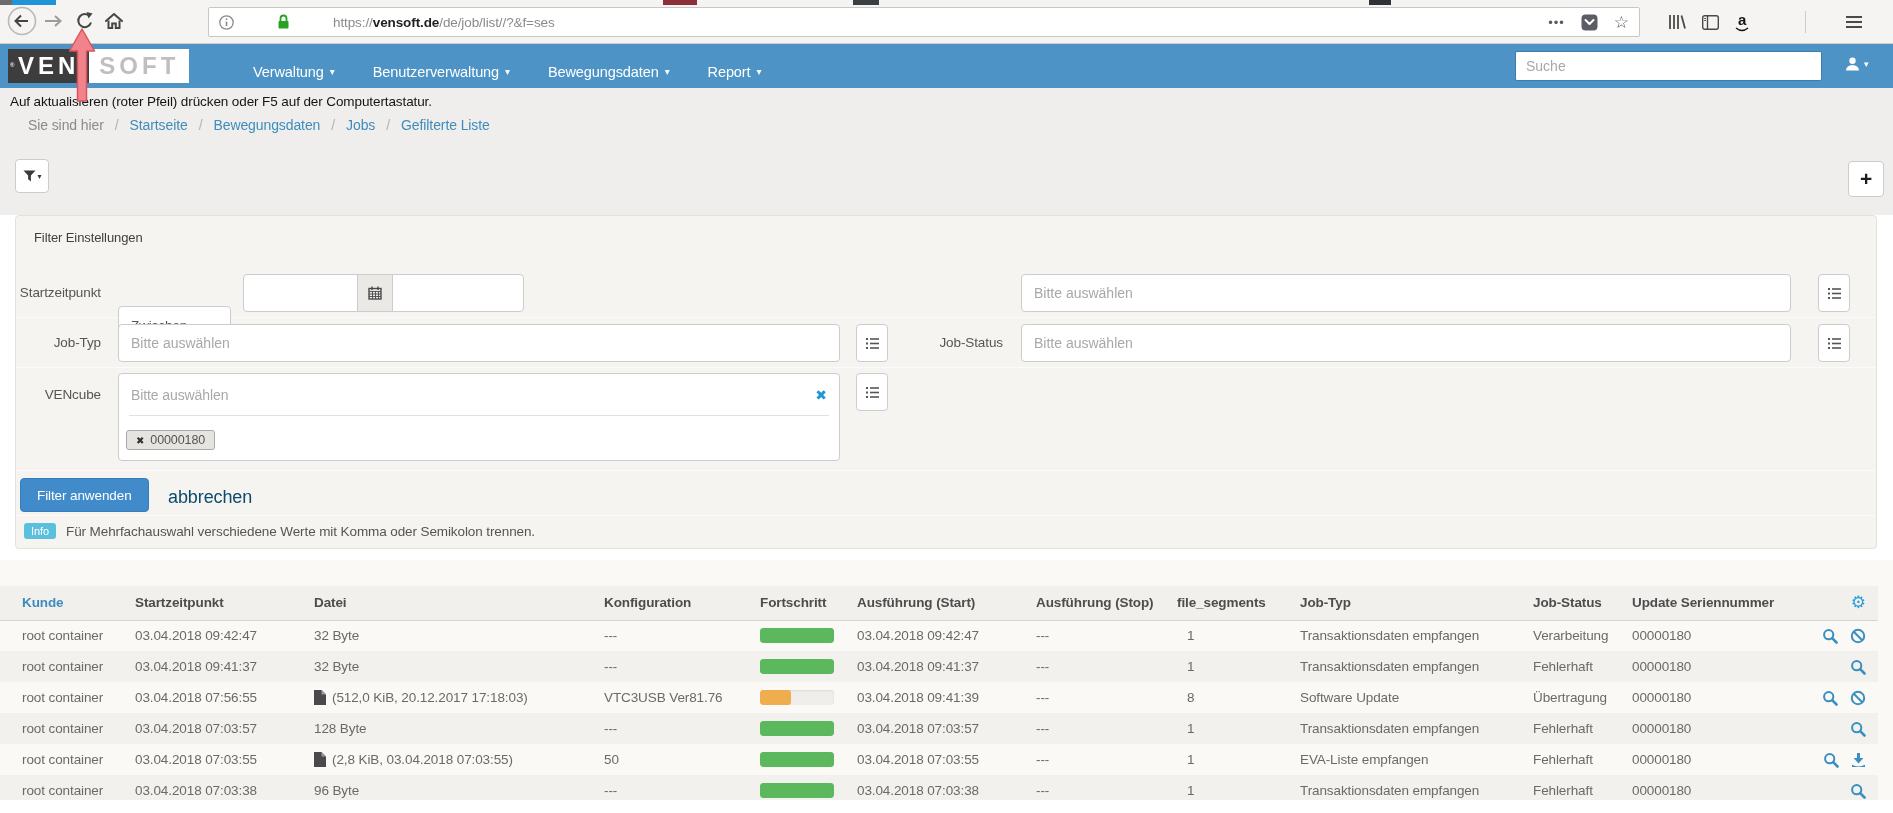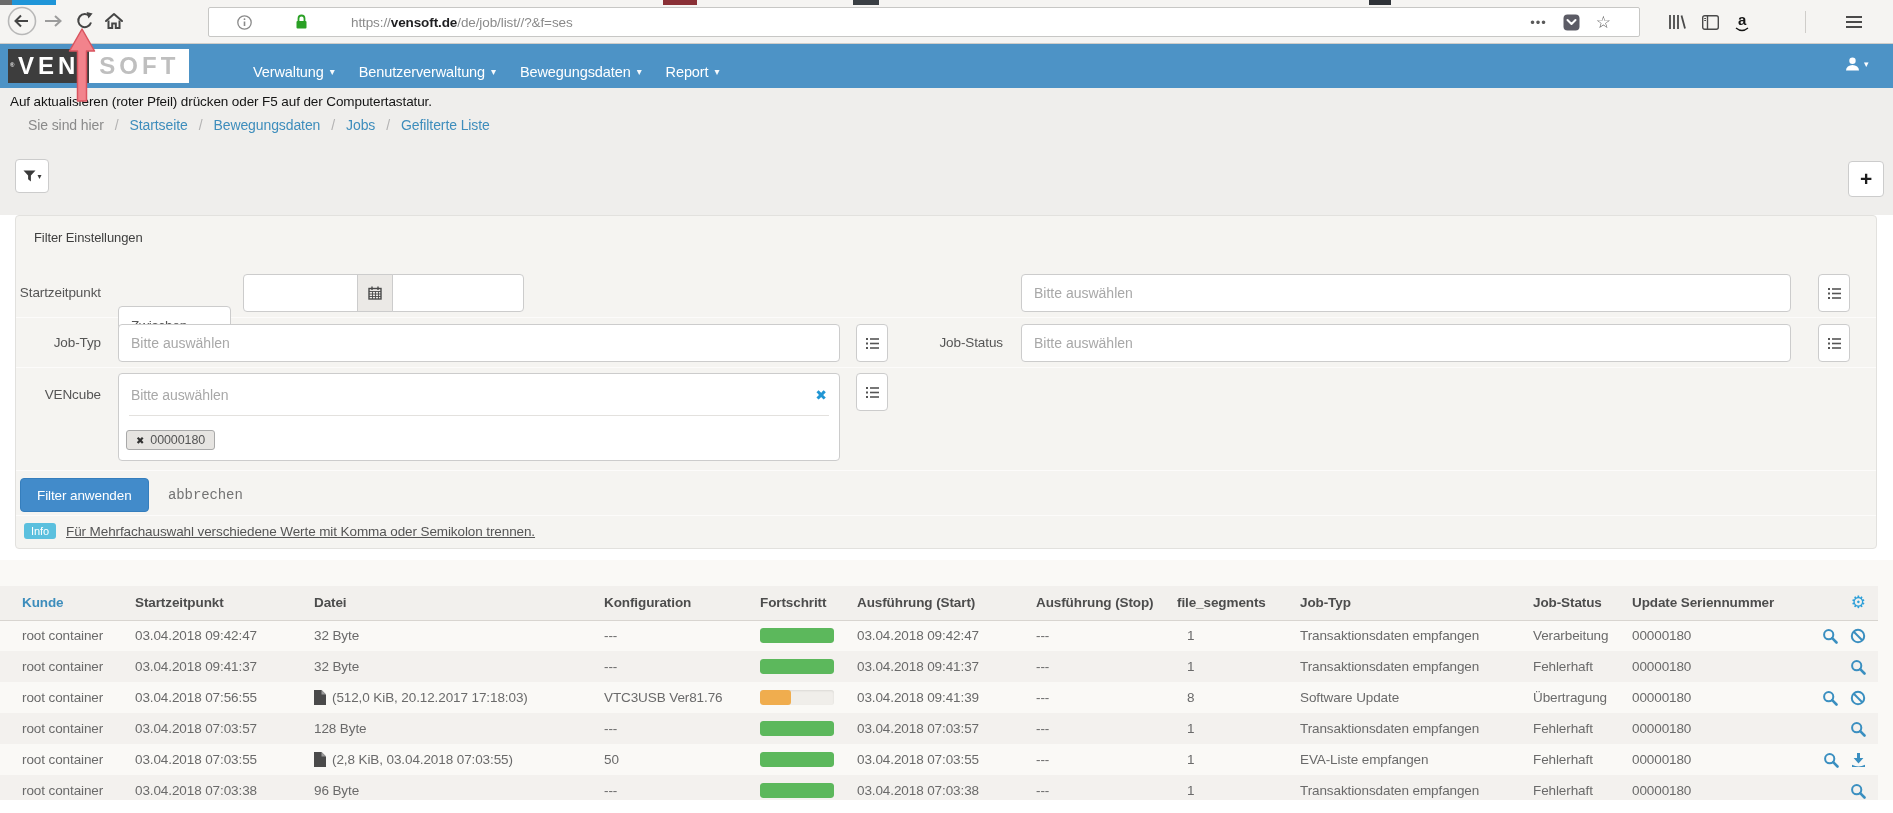--- a/index.html
+++ b/index.html
@@ -9,42 +9,42 @@
     font-family:"Liberation Sans","DejaVu Sans",sans-serif;
     background:#ffffff; letter-spacing:-0.1px;
   }
   svg { display:block; }
 
   
   #chrome { position:absolute; top:0; left:0; width:1893px; height:44px; background:#f5f4f2; border-bottom:1px solid #cfcdca; z-index:5; }
   .sliver { position:absolute; top:0; height:5px; }
   .nav-btns { position:absolute; left:6px; top:5px; display:flex; align-items:center; }
   .chrome-btn { display:flex; align-items:center; justify-content:center; }
-  #urlbar { position:absolute; left:208px; top:7px; width:1432px; height:30px; background:#fff; border:1px solid #c7c7c5; border-radius:2px; display:flex; align-items:center; padding:0 28px;gap:35px; }
+  #urlbar { position:absolute; left:208px; top:7px; width:1432px; height:30px; background:#fff; border:1px solid #c7c7c5; border-radius:2px; display:flex; align-items:center; padding:0 10px;gap:35px; }
   .url-text { font-size:13.5px; color:#8a8a8a; margin-left:8px; white-space:nowrap; }
   .url-domain { color:#1f1f21; font-weight:bold; }
   .url-spacer { flex:1; }
   .url-right { display:flex; align-items:center; gap:16px; }
   .dots { font-size:13px; color:#5a5a5a; letter-spacing:1px; }
   .star { font-size:17px; color:#5a5a5a; font-family:"DejaVu Sans",sans-serif; line-height:1; }
   .chrome-right { position:absolute; left:1668px; top:0; height:44px; display:flex; align-items:center; gap:16px; }
   .vdiv { width:1px; height:22px; background:#cfcdca; }
   .amazon-a { display:flex; flex-direction:column; align-items:center; line-height:1; }
   .amazon-a b { font-size:15px; color:#141414; font-weight:bold; }
 
   
   #annotation-arrow { position:absolute; left:68px; top:28px; z-index:50; }
 
   
   #navbar { position:absolute; top:44px; left:0; width:1893px; height:44px; background:#4d93c6; z-index:4; }
   #logo { position:absolute; left:8px; top:5px; display:flex; font-weight:bold; font-size:24px; letter-spacing:4px; line-height:34px; }
   #logo .logo-ven { background:#3d3d3d; color:#ffffff; padding:0 10px; position:relative; }
   #logo .logo-soft { background:#ffffff; color:#bfbfbf; padding:0 10px; }
   .logo-reg { position:absolute; left:2px; bottom:1px; font-size:6px; letter-spacing:0; color:#e8e8e8; }
-  #navbar-menu { position:absolute; left:253px; top:0; height:55px; display:flex; align-items:center; gap:24px; }
+  #navbar-menu { position:absolute; left:253px; top:0; height:55px; display:flex; align-items:center; gap:38px; }
   .menu-item { color:#fff; font-size:14.5px; display:flex; align-items:center; gap:6px; cursor:pointer; white-space:nowrap; }
   .menu-item .caret { font-size:10px; opacity:.95; }
   #navbar-search { position:absolute; left:1515px; top:7px; width:307px; height:30px; background:#fff; border:1px solid #3e7dab; border-radius:2px; font-size:14px; color:#555; padding:0 10px; outline:none; }
   #user-menu { position:absolute; left:1845px; top:13px; display:flex; align-items:center; gap:4px; color:#fff; }
   #user-menu .caret { font-size:9px; color:#fff; }
 
   
   #subheader { position:absolute; top:88px; left:0; width:1893px; height:127px; background:#efeeec; }
   #hint-text { position:absolute; left:10px; top:6px; font-size:13.5px; color:#141414; }
   #breadcrumb { position:absolute; left:28px; top:29px; font-size:14px; color:#8a8a8a; display:flex; gap:11px; align-items:center; }
@@ -65,23 +65,23 @@
   .sel-caret { color:#428bca; font-size:10px; }
   .faddon { position:absolute; height:38px; background:#ebe9e6; border:1px solid #cccccc; display:flex; align-items:center; justify-content:center; }
   .listbtn { position:absolute; width:32px; height:38px; background:#fff; border:1px solid #cccccc; border-radius:4px; display:flex; align-items:center; justify-content:center; cursor:pointer; }
   .vbox { position:absolute; background:#fff; border:1px solid #cccccc; border-radius:4px; }
   .vbox-top { height:42px; margin:0 10px; border-bottom:1px solid #e3e1de; display:flex; align-items:center; justify-content:space-between; padding:0 2px; }
   .vph { color:#a8a8a8; font-size:14px; }
   .vclear { color:#2196d4; font-size:14px; font-weight:bold; cursor:pointer; font-family:"DejaVu Sans",sans-serif; }
   .vtag { position:absolute; left:7px; top:56px; background:#e6e4e1; border:1px solid #a9a9a9; border-radius:3px; padding:2px 9px; font-size:12.5px; color:#555; display:flex; align-items:center; gap:6px; cursor:pointer; }
   .vtag-x { font-size:10px; color:#333; font-family:"DejaVu Sans",sans-serif; }
   .btn-primary { position:absolute; height:34px; background:#428bca; border:1px solid #357ebd; border-radius:4px; color:#fff; font-size:13.5px; display:flex; align-items:center; justify-content:center; padding:0 16px; cursor:pointer; }
-  .flink { position:absolute; color:#737373; font-size:14px; text-decoration:none; cursor:pointer;font-family:Liberation Mono, monospace; }
+  .flink { position:absolute; color:#0c4a6e; font-size:18px; text-decoration:none; cursor:pointer; }
   .badge-info { position:absolute; background:#5bc0de; color:#fff; font-size:11px; padding:2px 7px; border-radius:3px; }
-  .info-text { position:absolute; font-size:13.5px; color:#555;text-decoration:underline; }
+  .info-text { position:absolute; font-size:13.5px; color:#555; }
 
   
   #table-zone { position:absolute; top:560px; left:0; width:1893px; height:253px; background:#faf9f6; }
   #jobs-table { position:absolute; top:18px; left:0; width:1878px; border-collapse:collapse; table-layout:fixed;margin-top:8px; }
   #jobs-table th { height:34px; text-align:left; font-size:13.5px; font-weight:bold; color:#4d4d4d; border-bottom:1px solid #d8d5d0; background:#f2f0ed; white-space:nowrap; overflow:hidden; padding:0; }
   #jobs-table th:first-child, #jobs-table td:first-child { padding-left:22px; }
   #jobs-table th.th-link { color:#3d8dbc; cursor:pointer; }
   #jobs-table td { height:31px; font-size:13.5px; color:#6a6a6a; white-space:nowrap; overflow:hidden; padding:0; }
   #jobs-table tbody tr:nth-child(even) { background:#f3f1ee; }
   #jobs-table td[data-name="cell-file_segments"], #jobs-table th[data-name="col-header-file_segments"] { padding-left:0; }
@@ -222,20 +222,21 @@
       </div>
       <div class="menu-item" data-name="menu-item-bewegungsdaten">
         <span>Bewegungsdaten</span>
         <span class="caret" data-name="chevron-down-icon">▾</span>
       </div>
       <div class="menu-item" data-name="menu-item-report">
         <span>Report</span>
         <span class="caret" data-name="chevron-down-icon">▾</span>
       </div>
     </div>
+  <input id="navbar-search" data-name="search-input" placeholder="Suche" style="">
   <div id="user-menu" data-name="user-menu-button">
     <span data-name="user-icon">
       <svg width="15" height="14" viewBox="0 0 15 14">
           <circle cx="7.5" cy="3.8" r="3.2" fill="#fff"></circle>
           <path d="M1,13.5 a6.5,5.5 0 0 1 13,0 z" fill="#fff"></path>
         </svg>
     </span>
     <span class="caret" data-name="chevron-down-icon">▾</span>
   </div>
 </div>

